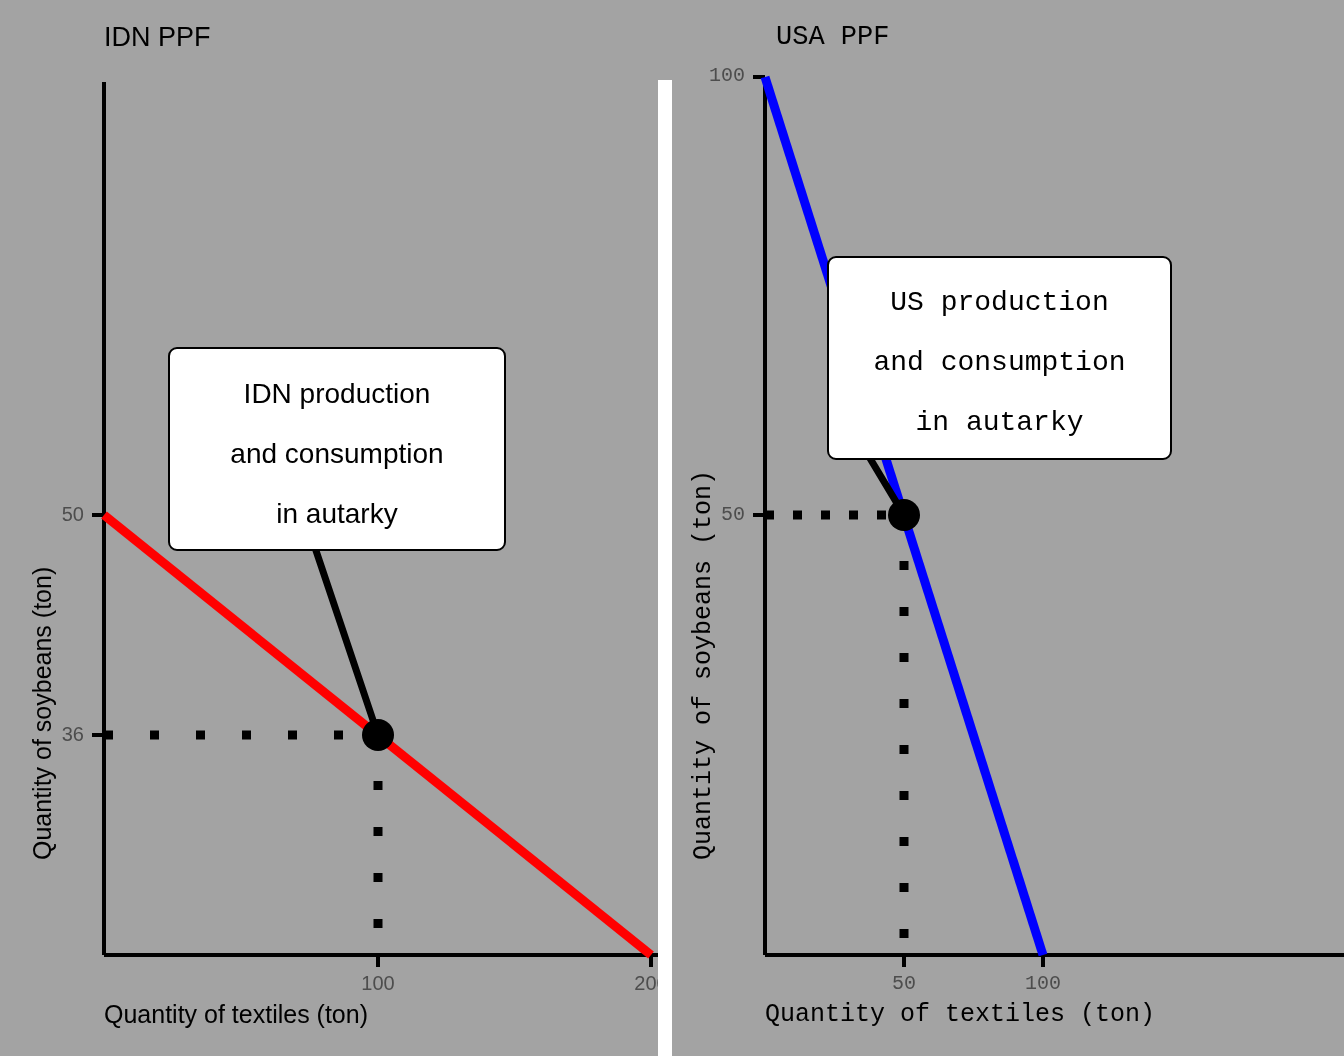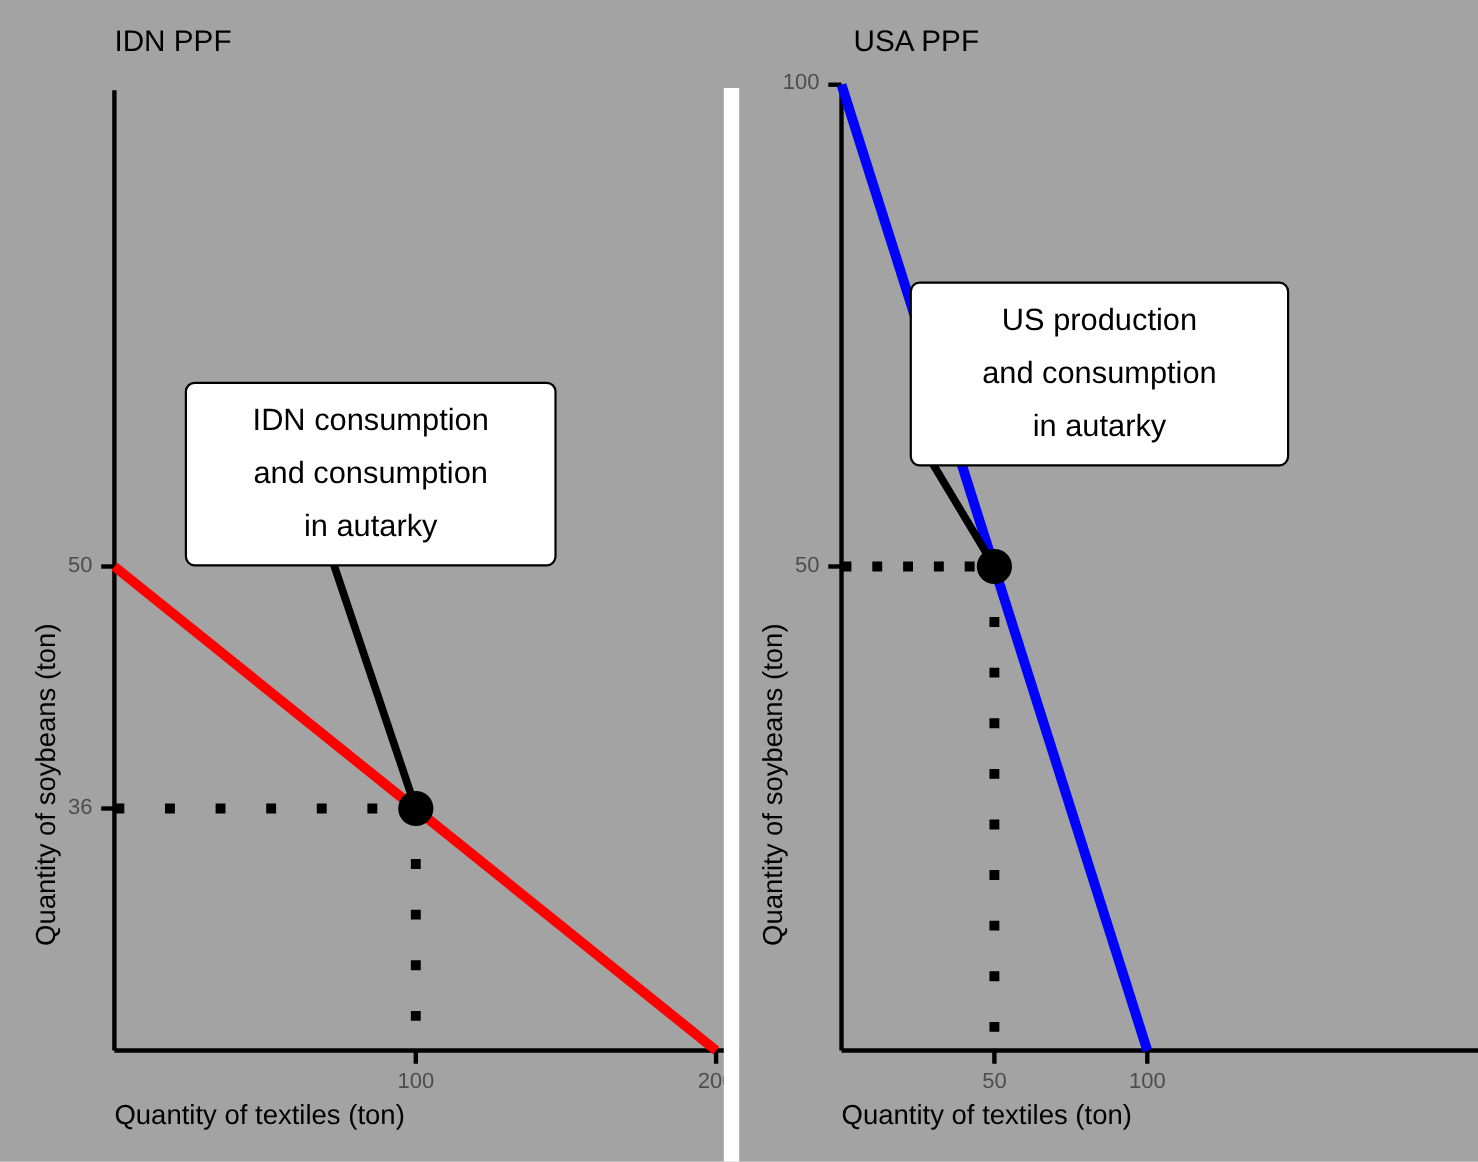--- a/index.html
+++ b/index.html
@@ -20,21 +20,21 @@
     width: 1344px;
     height: 1056px;
     background: #a3a3a3;
   }
   .panel {
     position: absolute;
     top: 0;
     height: 1056px;
   }
   #panel-idn { left: 0px;   width: 672px; }
-  #panel-usa { left: 672px; width: 672px; }
+  #panel-usa { left: 672px; width: 672px; font-family: Liberation Mono, monospace; }
 
   .panel-svg {
     position: absolute;
     left: 0; top: 0;
   }
 
   .panel-title {
     position: absolute;
     font-size: 27px;
     color: #000000;
@@ -74,21 +74,21 @@
     border: 2px solid #000000;
     border-radius: 9px;
     background: #ffffff;
     color: #000000;
     font-size: 28px;
     line-height: 1.72;
     text-align: center;
     padding: 9px 12px 11px 12px;
     z-index: 5;
   }
-  .callout .line { display: block; white-space: nowrap; }
+  .callout .line { display: block; white-space: nowrap; margin-top: 12px; }
 
   .clip-mask {
     position: absolute;
     background: #ffffff;
     z-index: 6;
   }
 </style>
 </head>
 <body>
 
@@ -124,21 +124,21 @@
     <div class="tick-label y" style="left: 32px; top: 503px; width: 52px;">50</div>
     <div class="tick-label y" style="left: 32px; top: 723px; width: 52px;">36</div>
 
     <div class="tick-label x" style="left: 328px; top: 972px; width: 100px;">100</div>
     <div class="tick-label x" style="left: 601px; top: 972px; width: 100px;">200</div>
 
     <div class="axis-title-x" style="left: 104px; top: 1000px; width: 568px;">Quantity of textiles (ton)</div>
     <div class="axis-title-y" style="left: 28px; top: 860px;">Quantity of soybeans (ton)</div>
 
     <div class="callout" style="left: 168px; top: 347px; width: 338px;">
-      <span class="line">IDN consumption</span>
+      <span class="line">IDN production</span>
       <span class="line">and consumption</span>
       <span class="line">in autarky</span>
     </div>
   </div>
 
   <div class="panel" id="panel-usa">
 
     <svg class="panel-svg" width="672" height="1056" viewBox="0 0 672 1056">
 
       <line x1="93" y1="77" x2="93" y2="955" stroke="#000000" stroke-width="4"></line>

